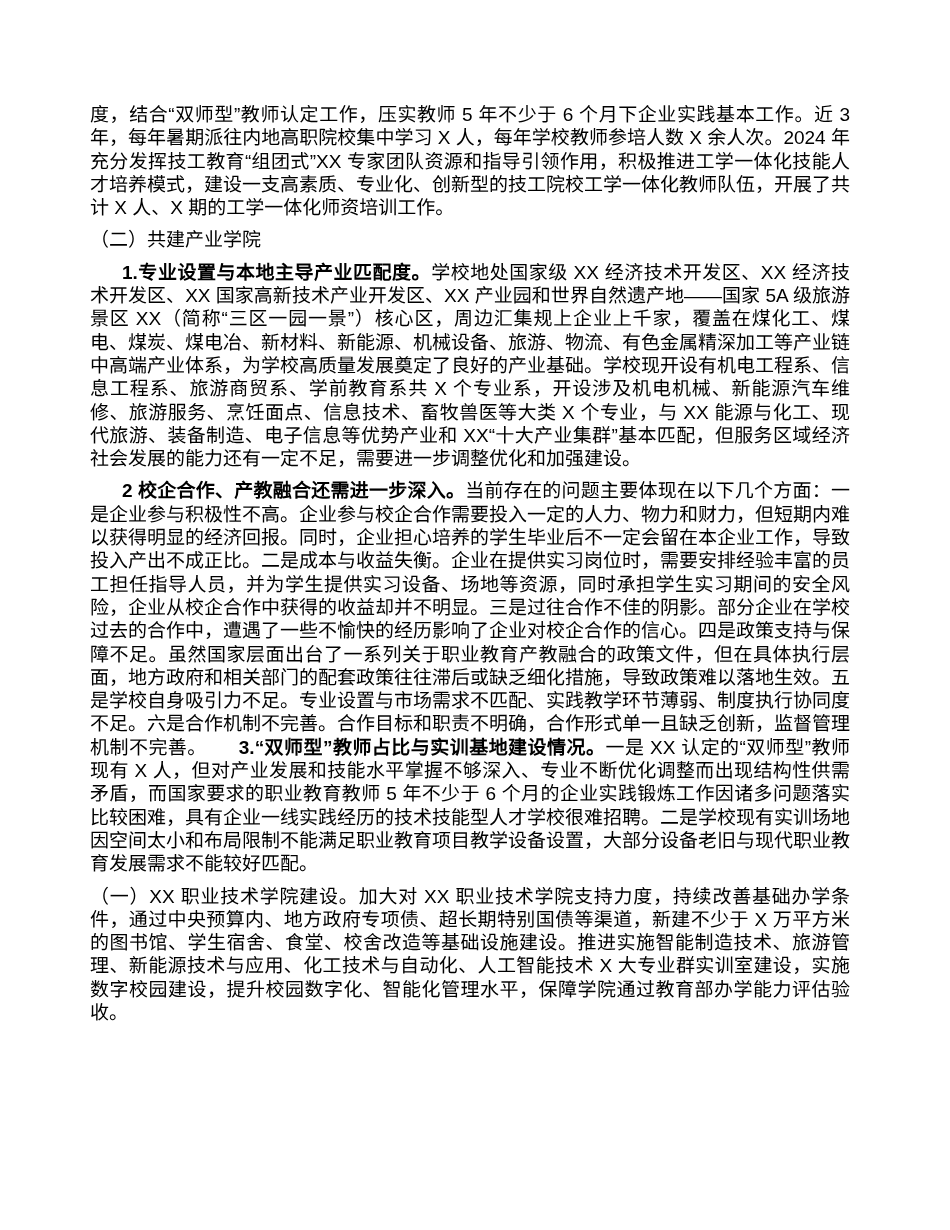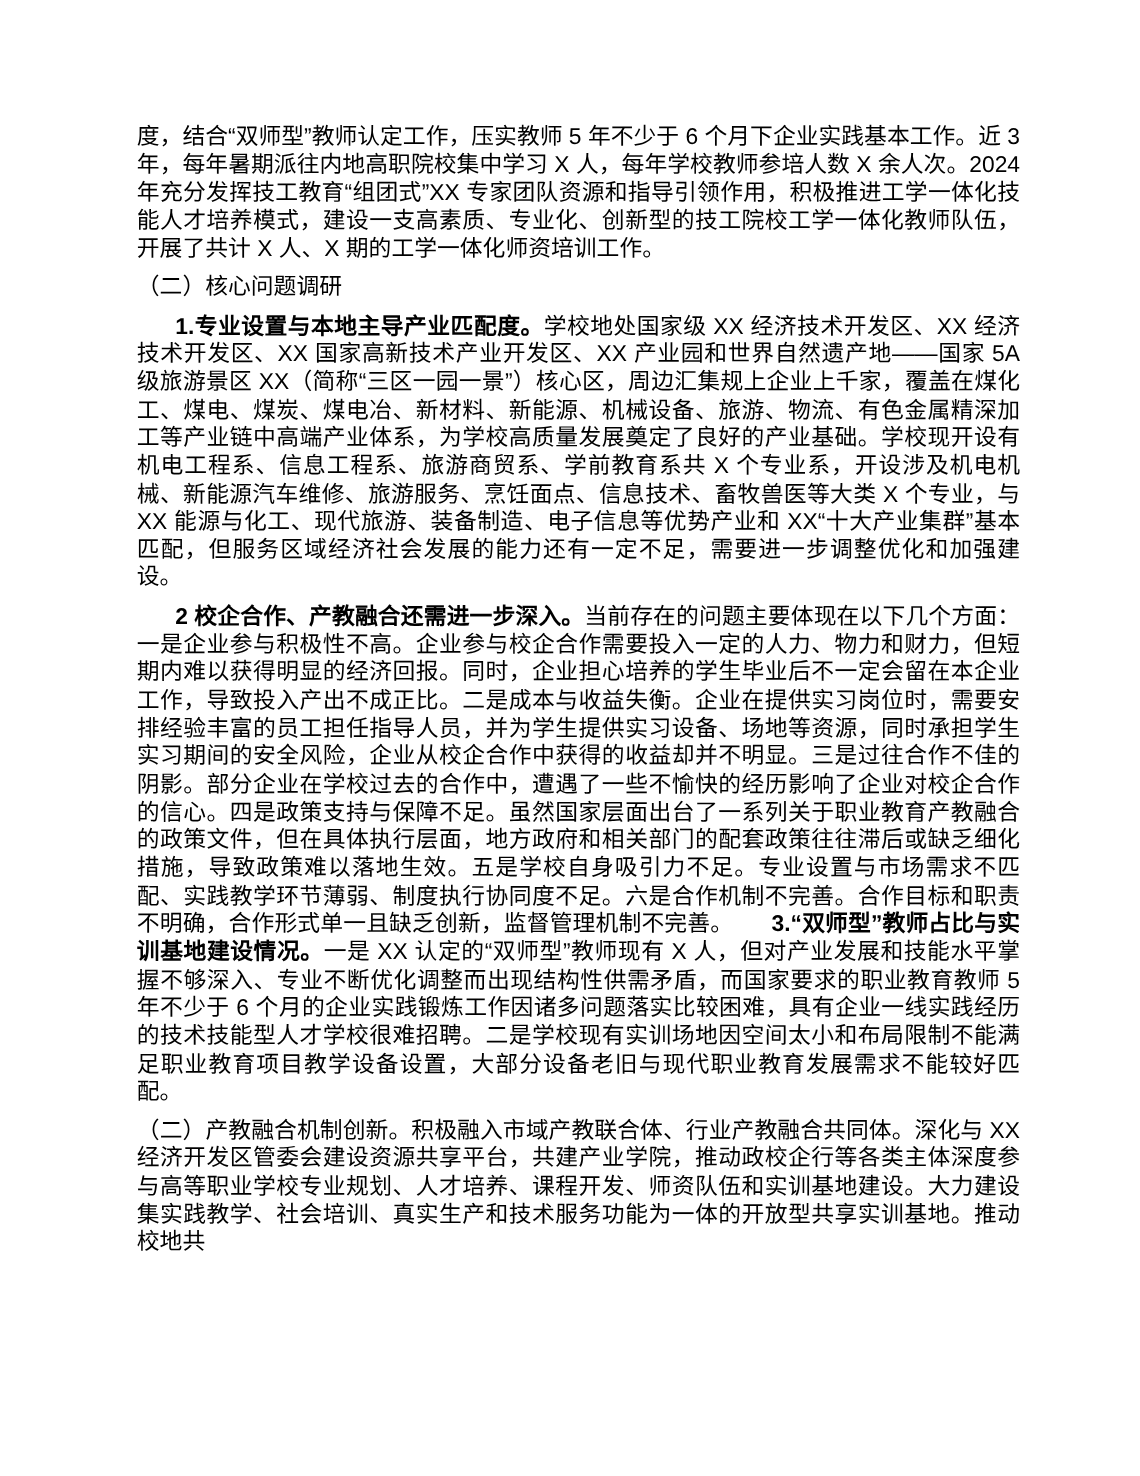--- a/index.html
+++ b/index.html
@@ -9,21 +9,21 @@
   }
   body {
     width: 950px;
     height: 1230px;
     overflow: hidden;
   }
   .page {
     box-sizing: border-box;
     width: 950px;
     height: 1230px;
-    padding: 103px 100px 0 114px;
+    padding: 103px 100px 0 90px;
     background: #ffffff;
     color: #000000;
     font-family: "Liberation Sans", "DejaVu Sans", sans-serif;
     font-size: 19px;
     line-height: 23.3px;
     text-align: justify;
     word-break: break-all;
     overflow-wrap: anywhere;
   }
   .page p {
@@ -34,23 +34,23 @@
     margin-left: 32px;
   }
 </style>
 </head>
 <body>
 
 <div class="page">
 
   <p><span>度，结合“双师型”教师认定工作，压实教师 5 年不少于 6 个月下企业实践基本工作。近 3 年，每年暑期派往内地高职院校集中学习 X 人，每年学校教师参培人数 X 余人次。2024 年充分发挥技工教育“组团式”XX 专家团队资源和指导引领作用，积极推进工学一体化技能人才培养模式，建设一支高素质、专业化、创新型的技工院校工学一体化教师队伍，开展了共计 X 人、X 期的工学一体化师资培训工作。</span></p>
 
-  <p><span>（二）核心问题调研</span></p>
+  <p><span>（二）共建产业学院</span></p>
 
   <p><span class="seg-bold">1.专业设置与本地主导产业匹配度。</span><span>学校地处国家级 XX 经济技术开发区、XX 经济技术开发区、XX 国家高新技术产业开发区、XX 产业园和世界自然遗产地——国家 5A 级旅游景区 XX（简称“三区一园一景”）核心区，周边汇集规上企业上千家，覆盖在煤化工、煤电、煤炭、煤电冶、新材料、新能源、机械设备、旅游、物流、有色金属精深加工等产业链中高端产业体系，为学校高质量发展奠定了良好的产业基础。学校现开设有机电工程系、信息工程系、旅游商贸系、学前教育系共 X 个专业系，开设涉及机电机械、新能源汽车维修、旅游服务、烹饪面点、信息技术、畜牧兽医等大类 X 个专业，与 XX 能源与化工、现代旅游、装备制造、电子信息等优势产业和 XX“十大产业集群”基本匹配，但服务区域经济社会发展的能力还有一定不足，需要进一步调整优化和加强建设。</span></p>
 
   <p><span class="seg-bold">2 校企合作、产教融合还需进一步深入。</span><span>当前存在的问题主要体现在以下几个方面：一是企业参与积极性不高。企业参与校企合作需要投入一定的人力、物力和财力，但短期内难以获得明显的经济回报。同时，企业担心培养的学生毕业后不一定会留在本企业工作，导致投入产出不成正比。二是成本与收益失衡。企业在提供实习岗位时，需要安排经验丰富的员工担任指导人员，并为学生提供实习设备、场地等资源，同时承担学生实习期间的安全风险，企业从校企合作中获得的收益却并不明显。三是过往合作不佳的阴影。部分企业在学校过去的合作中，遭遇了一些不愉快的经历影响了企业对校企合作的信心。四是政策支持与保障不足。虽然国家层面出台了一系列关于职业教育产教融合的政策文件，但在具体执行层面，地方政府和相关部门的配套政策往往滞后或缺乏细化措施，导致政策难以落地生效。五是学校自身吸引力不足。专业设置与市场需求不匹配、实践教学环节薄弱、制度执行协同度不足。六是合作机制不完善。合作目标和职责不明确，合作形式单一且缺乏创新，监督管理机制不完善。</span><span class="seg-bold">3.“双师型”教师占比与实训基地建设情况。</span><span>一是 XX 认定的“双师型”教师现有 X 人，但对产业发展和技能水平掌握不够深入、专业不断优化调整而出现结构性供需矛盾，而国家要求的职业教育教师 5 年不少于 6 个月的企业实践锻炼工作因诸多问题落实比较困难，具有企业一线实践经历的技术技能型人才学校很难招聘。二是学校现有实训场地因空间太小和布局限制不能满足职业教育项目教学设备设置，大部分设备老旧与现代职业教育发展需求不能较好匹配。</span></p>
 
 
+  <p><span>（一）XX 职业技术学院建设。加大对 XX 职业技术学院支持力度，持续改善基础办学条件，通过中央预算内、地方政府专项债、超长期特别国债等渠道，新建不少于 X 万平方米的图书馆、学生宿舍、食堂、校舍改造等基础设施建设。推进实施智能制造技术、旅游管理、新能源技术与应用、化工技术与自动化、人工智能技术 X 大专业群实训室建设，实施数字校园建设，提升校园数字化、智能化管理水平，保障学院通过教育部办学能力评估验收。</span></p>
 
-  <p><span>（二）产教融合机制创新。积极融入市域产教联合体、行业产教融合共同体。深化与 XX 经济开发区管委会建设资源共享平台，共建产业学院，推动政校企行等各类主体深度参与高等职业学校专业规划、人才培养、课程开发、师资队伍和实训基地建设。大力建设集实践教学、社会培训、真实生产和技术服务功能为一体的开放型共享实训基地。推动校地共</span></p>
 
 </div>
 
 </body></html>

